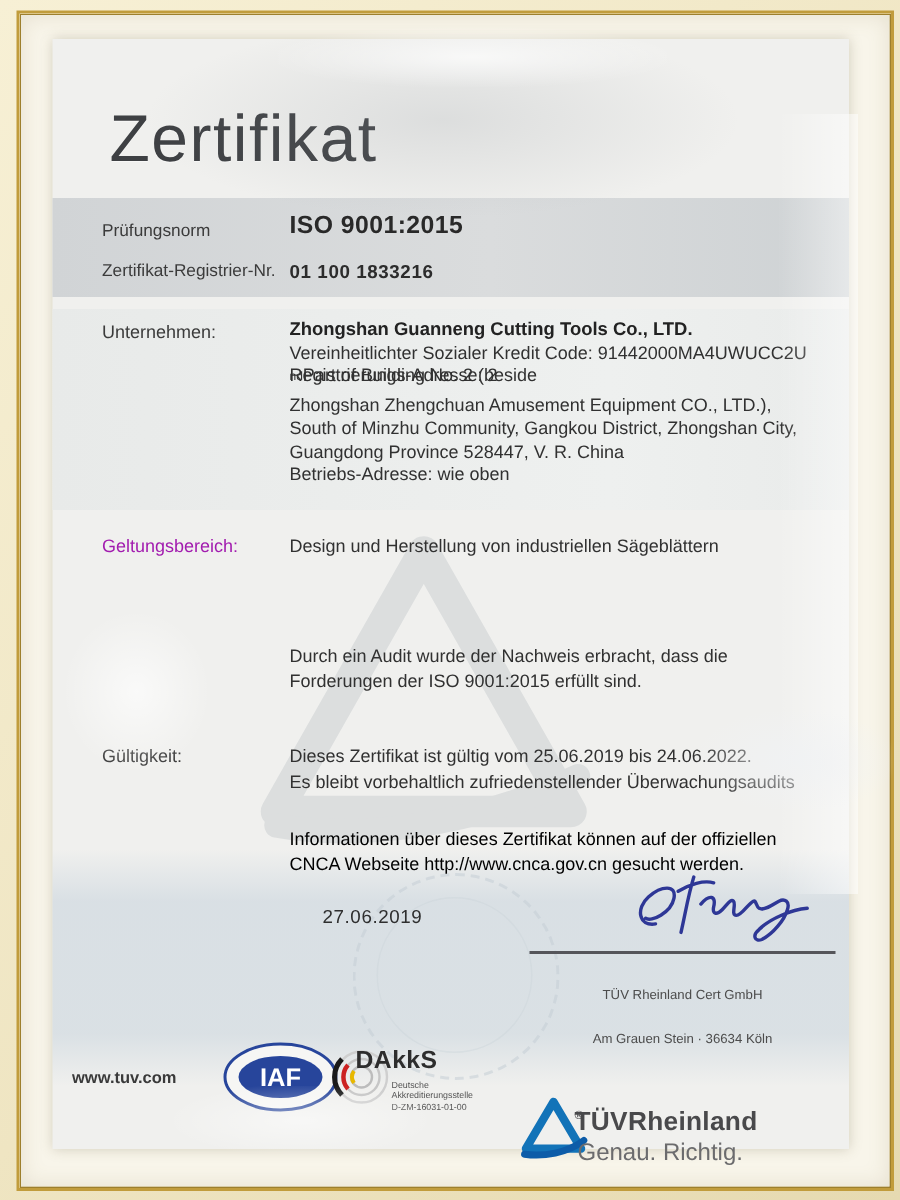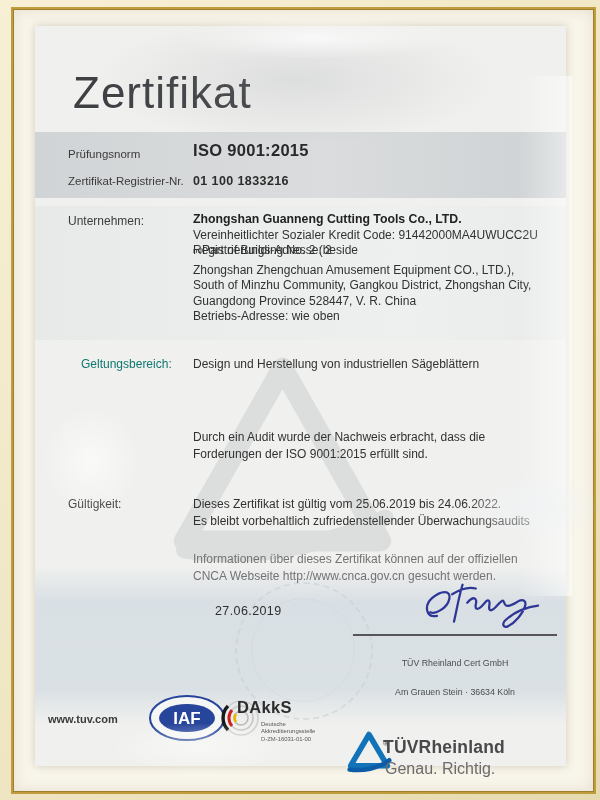--- a/index.html
+++ b/index.html
@@ -29,27 +29,27 @@
   .reg-value{left:158px;top:42px;font-size:12.5px;font-weight:bold;color:#2c2c2c;letter-spacing:.4px;}
   
   .section-company{left:0;top:180px;width:100%;height:134px;z-index:1;
     background:linear-gradient(90deg,#e8eae9 0%,#eef0ef 70%,#e9ebea 100%);}
   .company-label{left:33px;top:8px;font-size:12px;color:#3b3b3b;}
   .company-value{left:158px;top:6px;font-size:12px;line-height:15.5px;color:#313131;width:365px;}
   .company-value .name{position:static;display:block;font-weight:bold;font-size:12.3px;color:#222;}
   .company-value span.ln{position:static;display:block;}
   .company-value sup{position:static;font-size:8px;}
   
-  .scope-label{left:46px;top:331px;font-size:12px;color:#0f766e;z-index:3;}
+  .scope-label{left:33px;top:331px;font-size:12px;color:#a21caf;z-index:3;}
   .scope-value{left:158px;top:331px;width:370px;font-size:12px;color:#313131;z-index:3;}
   .audit{left:158px;top:403px;width:370px;font-size:12px;line-height:16.5px;color:#313131;z-index:3;}
   .audit span,.validity span,.info span{position:static;display:block;}
   .validity-label{left:33px;top:471px;font-size:12px;color:#3b3b3b;z-index:3;}
   .validity{left:158px;top:470px;width:375px;font-size:12px;line-height:16.5px;color:#313131;z-index:3;}
-  .info{left:158px;top:525px;width:375px;font-size:12px;line-height:16.5px;color:#737373;z-index:3;}
+  .info{left:158px;top:525px;width:375px;font-size:12px;line-height:16.5px;color:#000000;z-index:3;}
   .date{left:180px;top:578px;font-size:12.5px;font-weight:normal;color:#2f2f2f;letter-spacing:.4px;z-index:3;}
   
   .sig-svg{left:383px;top:554px;width:142px;height:52px;z-index:4;}
   .sig-line{left:318px;top:608px;width:204px;height:1.5px;background:#55555a;z-index:3;}
   .issuer{left:318px;top:614px;width:204px;text-align:center;font-size:8.8px;
     line-height:11px;color:#4c4c4c;z-index:3;}
   .issuer span{position:static;display:block;margin-top:18px;}
   
   .wm-triangle{left:130px;top:328px;width:235px;height:215px;opacity:.55;z-index:0;}
   .wm-seal{left:200px;top:556px;width:134px;height:134px;border:2px dashed #c6cfd6;

